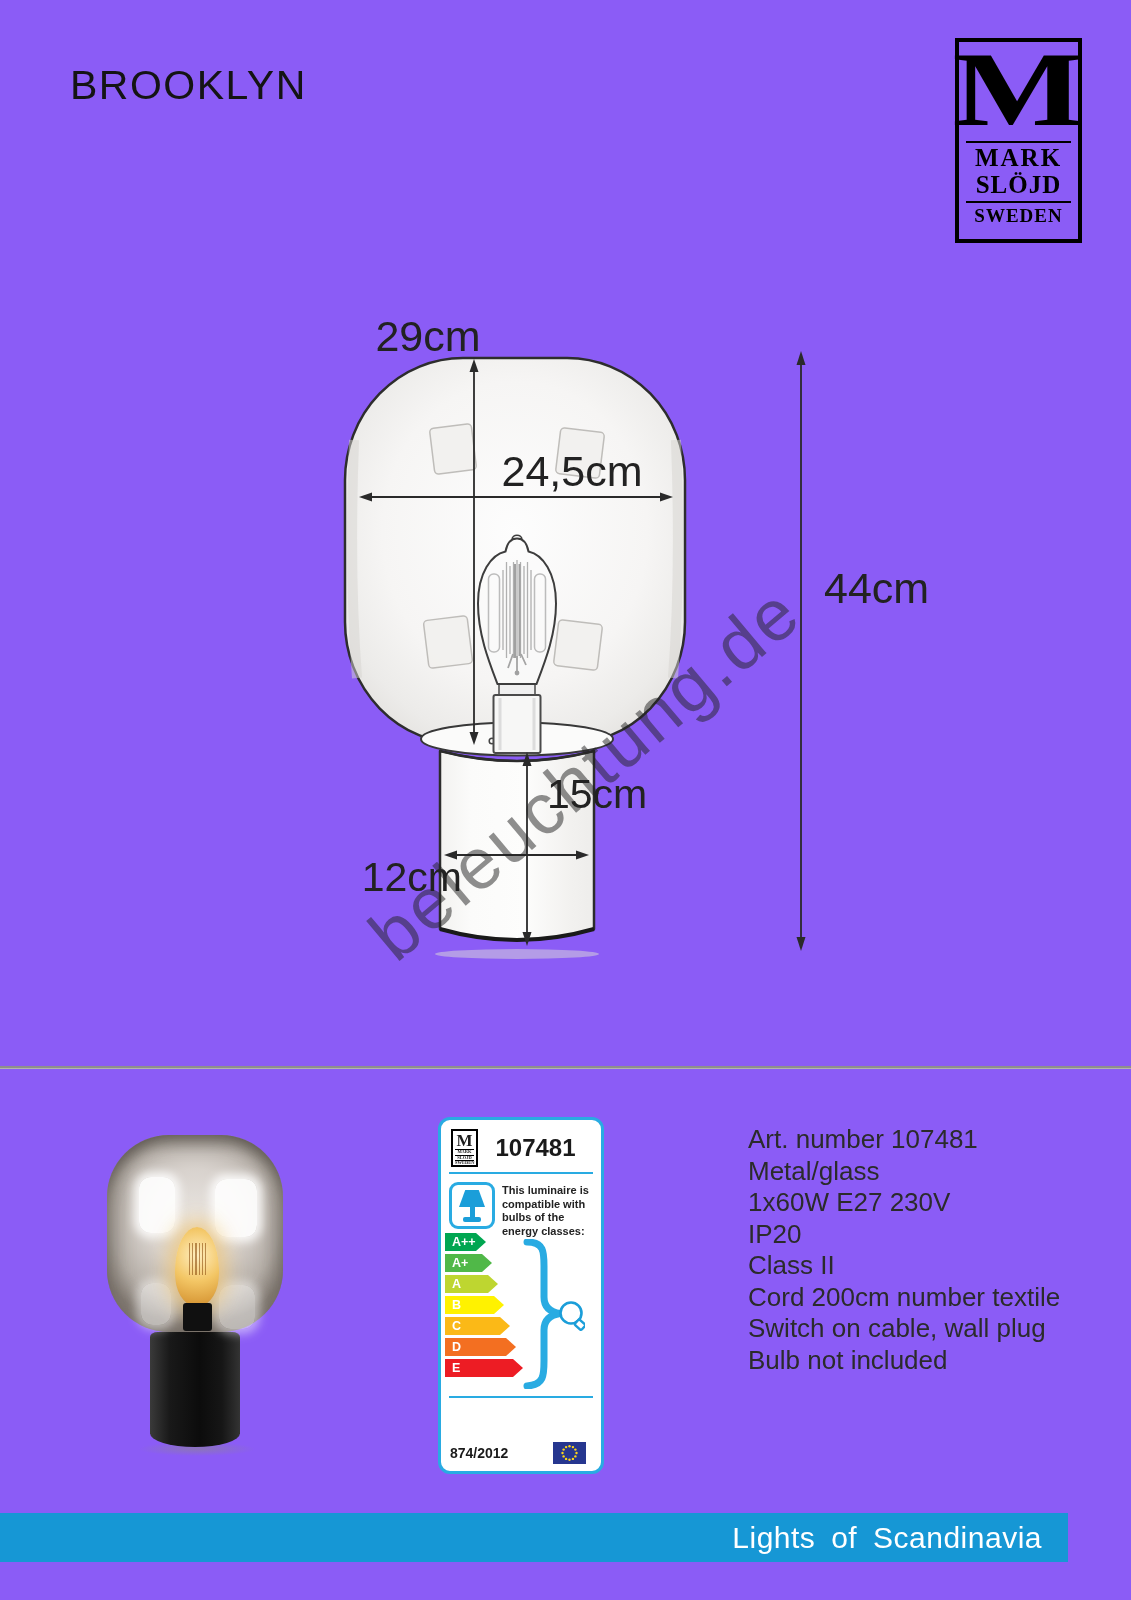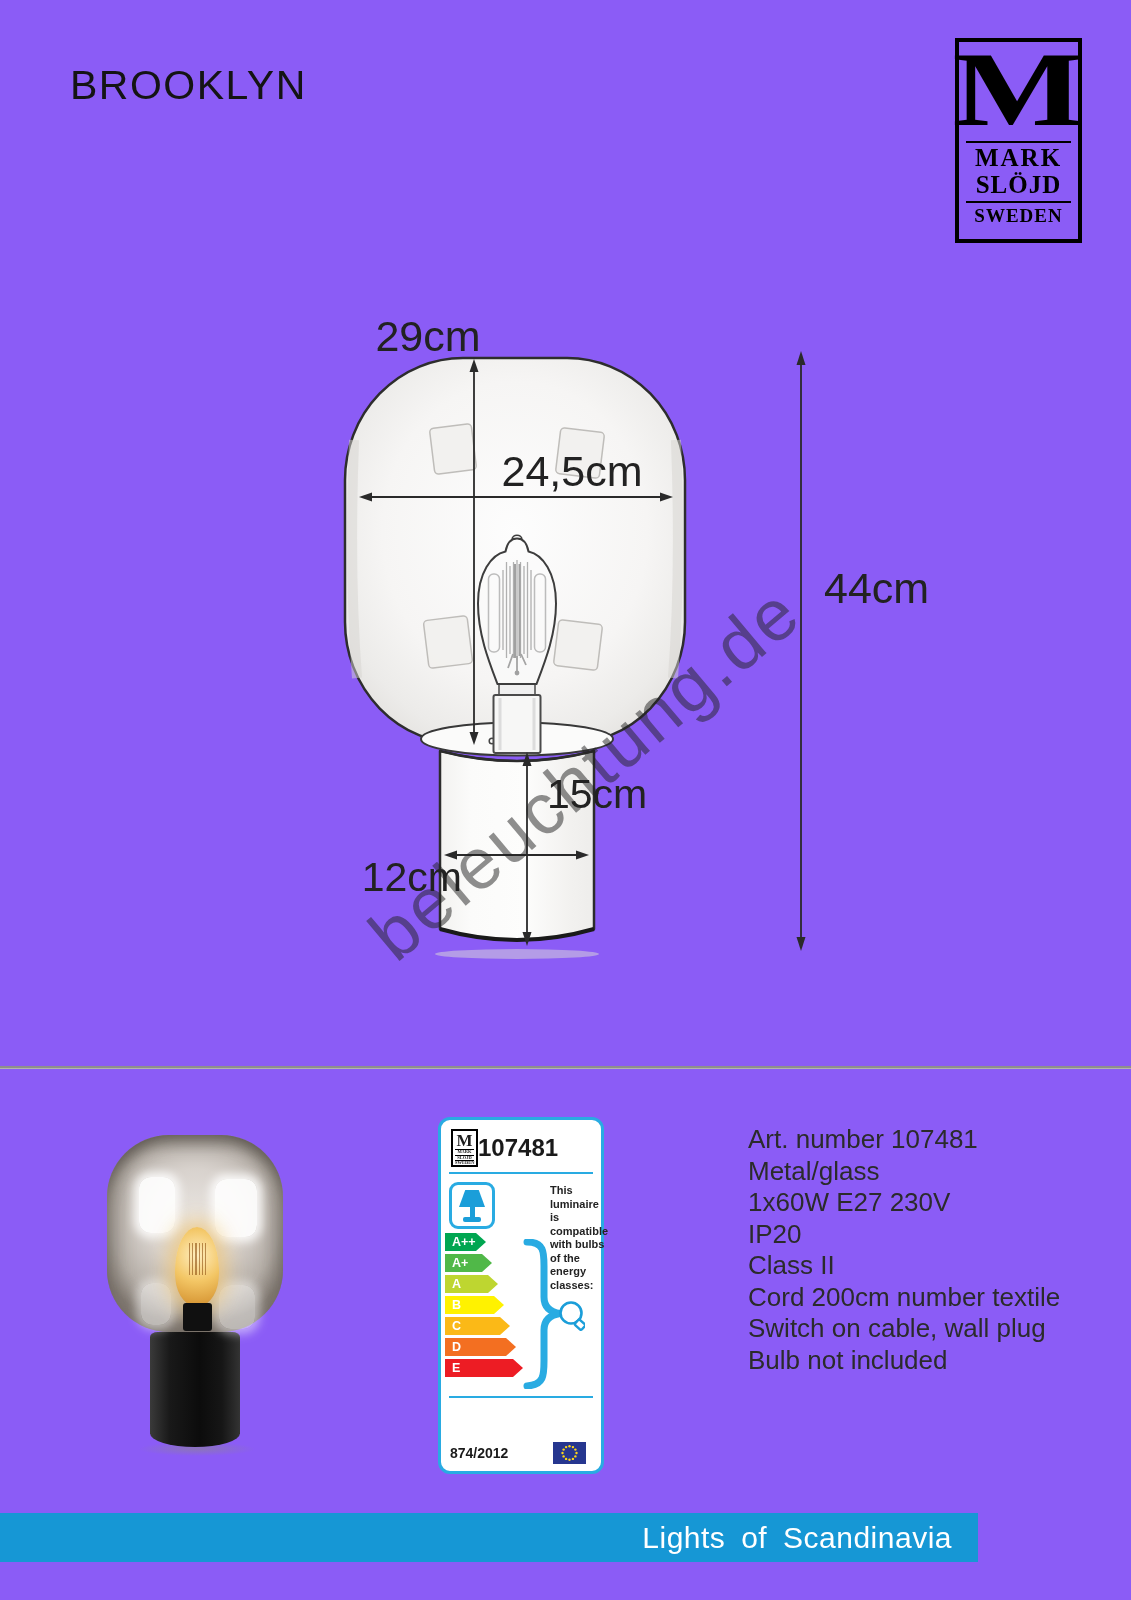--- a/index.html
+++ b/index.html
@@ -58,49 +58,49 @@
     background:radial-gradient(ellipse at center, rgba(140,138,135,.55) 0%, rgba(140,138,135,0) 70%);}
 
   
   .elabel{position:absolute;left:438px;top:1117px;width:166px;height:357px;box-sizing:border-box;
           border:3px solid #29abe2;border-radius:12px;background:#fff;}
   .el-head{position:absolute;left:10px;right:8px;top:7px;height:42px;display:flex;align-items:center;}
   .minilogo{width:27px;height:38px;border:2px solid #000;box-sizing:border-box;text-align:center;
             font-family:"Liberation Serif",serif;line-height:1;flex-shrink:0;}
   .minilogo .mm{font-size:17px;font-weight:bold;display:block;margin-top:1px;}
   .minilogo .mw{font-size:4.5px;font-weight:bold;display:block;border-top:1px solid #000;margin:0 2px;}
-  .el-num{flex:1;font-size:24px;font-weight:bold;color:#1a1a1a;}
+  .el-num{flex:1;text-align:center;font-size:24px;font-weight:bold;color:#1a1a1a;}
   .el-hr1{position:absolute;left:8px;right:8px;top:52px;border-top:2.5px solid #29abe2;}
   .el-compat{position:absolute;left:8px;right:5px;top:62px;display:flex;}
   .lampbox{width:46px;height:47px;border:3px solid #29abe2;border-radius:9px;box-sizing:border-box;
            position:relative;flex-shrink:0;}
   .lamp-shade{position:absolute;left:7px;top:5px;width:26px;height:17px;background:#1b9ed9;
               clip-path:polygon(24% 0,76% 0,100% 100%,0 100%);}
   .lamp-stem{position:absolute;left:17.5px;top:22px;width:5px;height:10px;background:#1b9ed9;}
   .lamp-foot{position:absolute;left:11px;top:32px;width:18px;height:5px;background:#1b9ed9;border-radius:2px;}
-  .el-desc{font-size:11px;line-height:13.5px;font-weight:600;color:#222;padding-left:7px;padding-top:2px;margin-left:48px;}
+  .el-desc{font-size:11px;line-height:13.5px;font-weight:600;color:#222;padding-left:7px;padding-top:2px;}
   .el-rows{position:absolute;left:4px;top:113px;}
   .e-row{height:18px;margin-bottom:3px;color:#fff;font-weight:bold;font-size:12.5px;line-height:18px;
          padding-left:7px;box-sizing:border-box;
          clip-path:polygon(0 0,calc(100% - 10px) 0,100% 50%,calc(100% - 10px) 100%,0 100%);}
   .e-row:nth-child(1){width:41px;} .e-row:nth-child(2){width:47px;}
   .e-row:nth-child(3){width:53px;} .e-row:nth-child(4){width:59px;}
   .e-row:nth-child(5){width:65px;} .e-row:nth-child(6){width:71px;}
   .e-row:nth-child(7){width:78px;}
   .el-brace{position:absolute;left:78px;top:119px;}
   .el-hr2{position:absolute;left:8px;right:8px;top:276px;border-top:2px solid #29abe2;}
   .el-bottom{position:absolute;left:9px;right:15px;top:322px;display:flex;align-items:center;
              justify-content:space-between;}
   .el-reg{font-size:14px;font-weight:bold;color:#1a1a1a;}
 
   
   .specs{position:absolute;left:748px;top:1124px;font-size:26px;line-height:31.5px;color:#2b2b2b;}
 
   
-  .banner{position:absolute;left:0;top:1513px;width:978px;height:49px;
+  .banner{position:absolute;left:0;top:1513px;width:1068px;height:49px;
           display:flex;align-items:center;justify-content:flex-end;}
   .banner span{color:#fff;font-size:30px;letter-spacing:.5px;word-spacing:7px;padding-right:26px;}
 </style>
 </head>
 <body>
 
 <div id="page">
 
   <div class="title">BROOKLYN</div>
 

